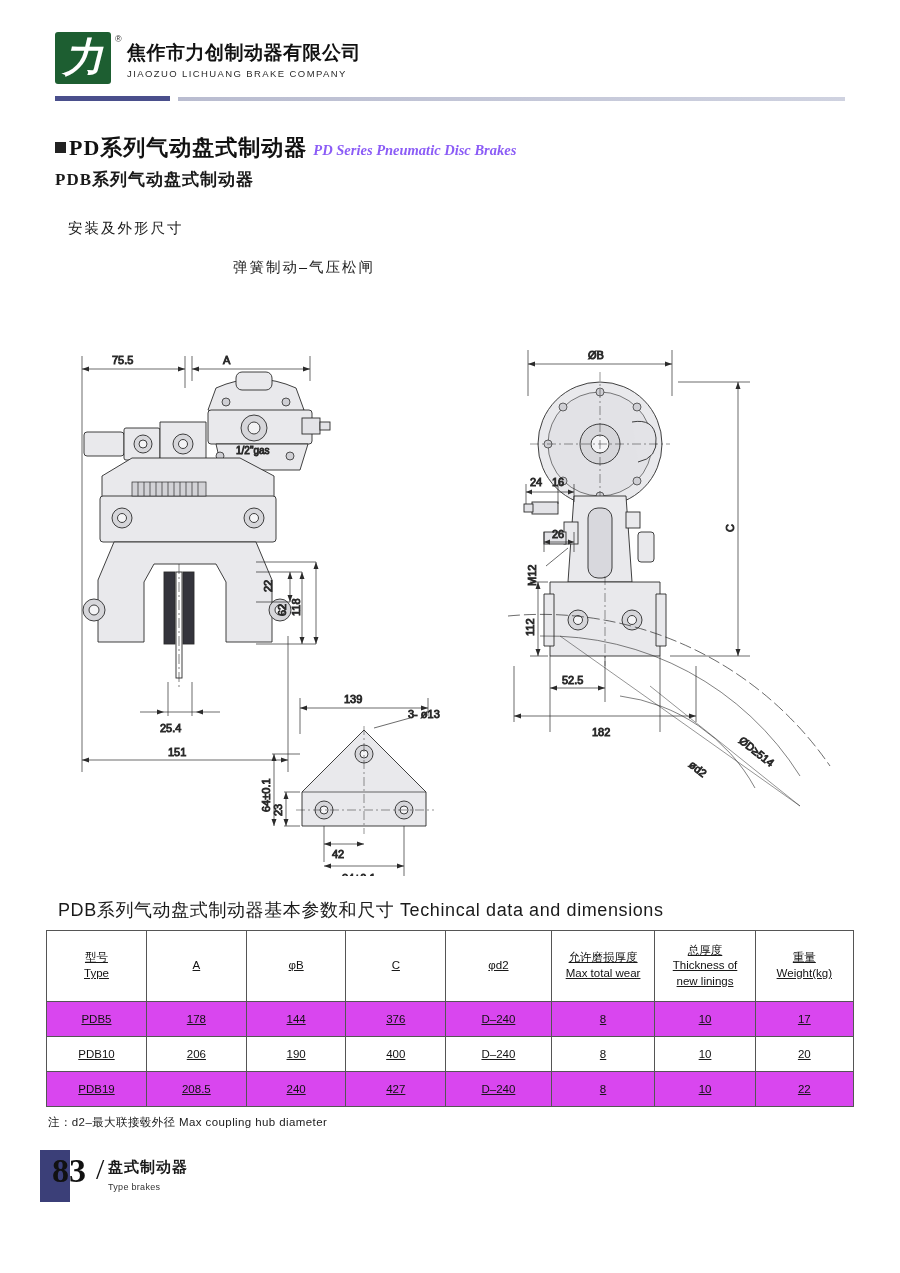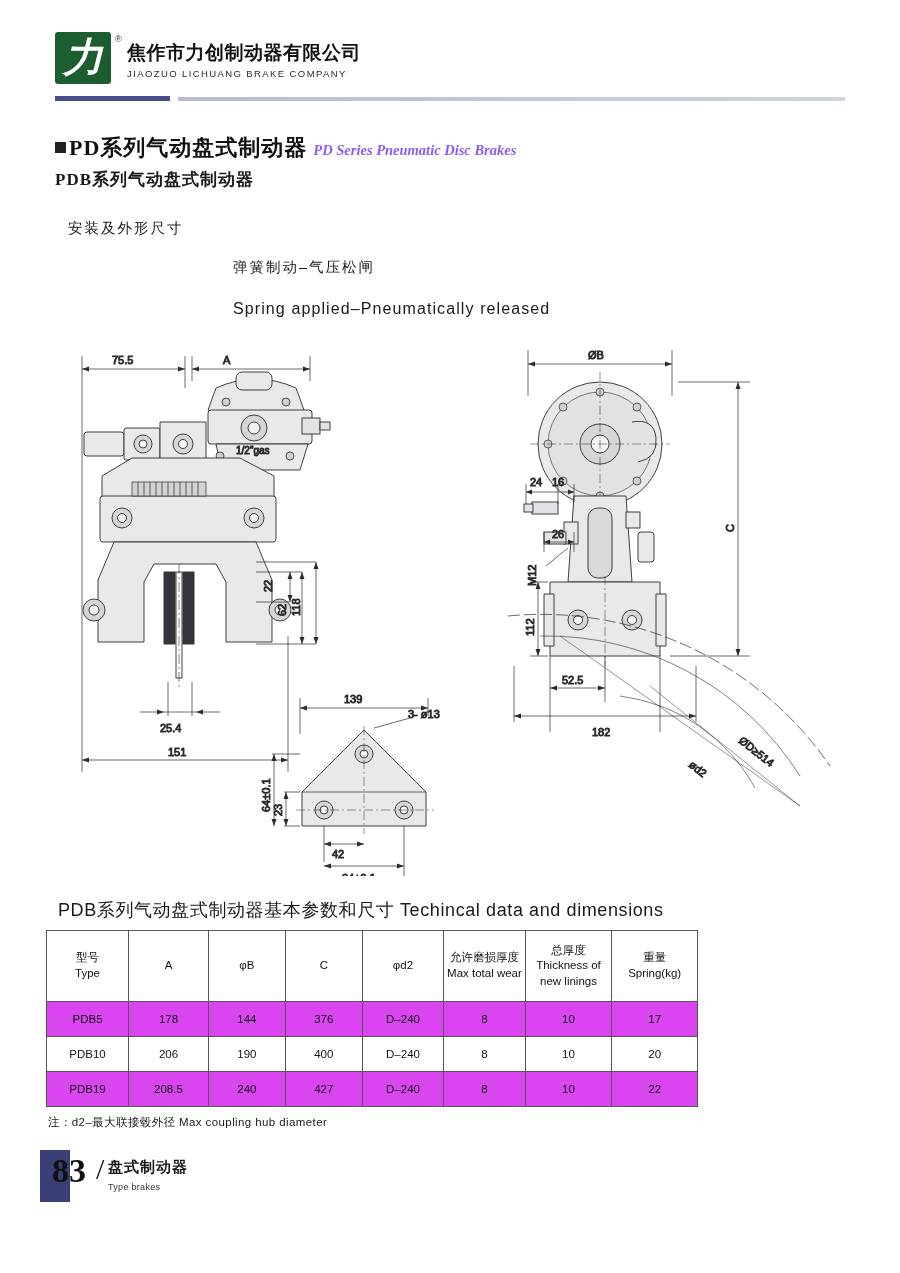--- a/index.html
+++ b/index.html
@@ -65,22 +65,22 @@
 
   
   .drawing{position:absolute;left:40px;top:336px;width:830px;height:540px;}
   .drawing svg{display:block;}
 
   
   .table-caption{
     position:absolute;left:58px;top:898px;font-size:18px;letter-spacing:0.6px;
   }
   table.spec{
-    position:absolute;left:46px;top:930px;width:652px;
-    border-collapse:collapse;font-size:11.5px;
+    position:absolute;left:46px;top:930px;width:808px;
+    border-collapse:collapse;font-size:11.5px;text-decoration:underline;
   }
   table.spec th,table.spec td{
     border:1px solid #555;text-align:center;vertical-align:middle;
     padding:0;color:#111;
   }
   table.spec thead th{height:70px;font-weight:normal;line-height:1.35;font-size:11.5px;}
   table.spec tbody td{height:34px;font-size:11.5px;}
   table.spec tbody tr.alt td{background:#d946ef;}
   .th2{font-size:12.5px;}
   .note{
@@ -123,21 +123,20 @@
   <div class="hdr-underline-dark"></div>
   <div class="hdr-underline-grey"></div>
 
   <div class="title-row">
     <span class="sq"></span><span class="title-cn">PD系列气动盘式制动器</span><span class="title-en">PD Series Pneumatic Disc Brakes</span>
   </div>
   <div class="subtitle-cn">PDB系列气动盘式制动器</div>
 
   <div class="sec1-cn">安装及外形尺寸</div>
   <div class="sec2-cn">弹簧制动–气压松闸</div>
-  <div class="sec2-en">Spring applied–Pneumatically released</div>
 
   <div class="drawing">
     <svg width="830" height="540" viewBox="0 0 830 540" xmlns="http://www.w3.org/2000/svg">
       <g stroke="#2b2b2b" fill="none" stroke-width="0.9">
 
         <g stroke-width="0.7">
           <line x1="42" y1="20" x2="42" y2="92"></line>
           <line x1="145" y1="20" x2="145" y2="52"></line>
           <line x1="42" y1="33" x2="145" y2="33"></line>
           <path d="M42 33 l7 -2.5 v5 z" fill="#2b2b2b" stroke="none"></path>
@@ -457,21 +456,21 @@
           <div>允许磨损厚度</div>
           <div>Max total wear</div>
         </th>
         <th style="width:100px">
           <div>总厚度</div>
           <div style="white-space:pre-line">Thickness of
 new linings</div>
         </th>
         <th style="width:98px">
           <div>重量</div>
-          <div>Spring(kg)</div>
+          <div>Weight(kg)</div>
         </th>
       </tr>
     </thead>
     <tbody>
       <tr class="alt">
         <td>PDB5</td>
         <td>178</td>
         <td>144</td>
         <td>376</td>
         <td>D–240</td>

